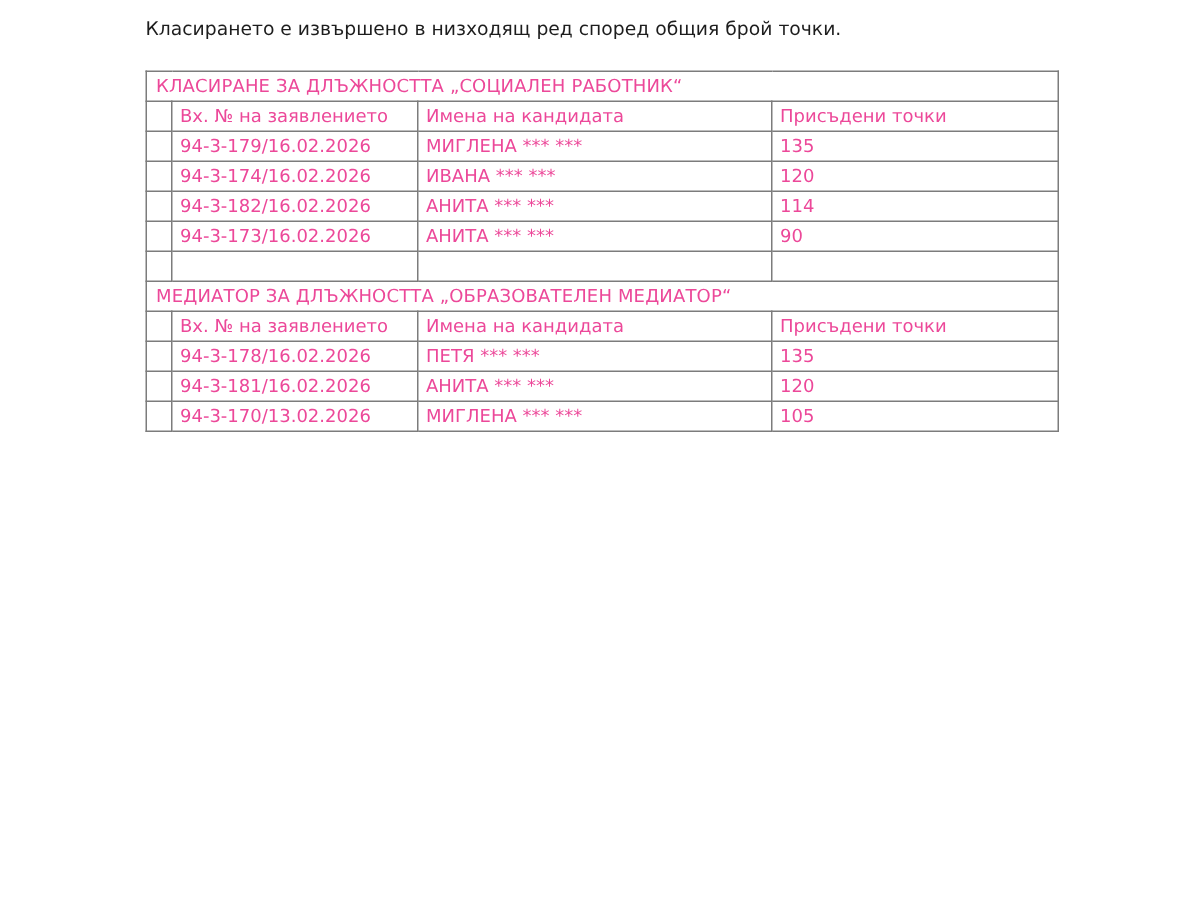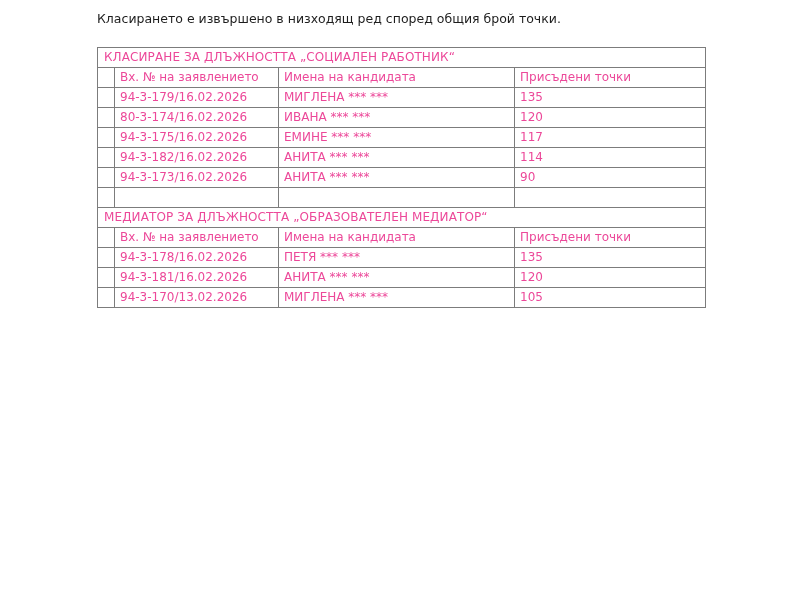--- a/index.html
+++ b/index.html
@@ -110,29 +110,23 @@
           <td>Присъдени точки</td>
         </tr>
         <tr>
           <td class="spacer-cell">&nbsp;</td>
           <td>94-3-179/16.02.2026</td>
           <td>МИГЛЕНА *** ***</td>
           <td>135</td>
         </tr>
         <tr>
           <td class="spacer-cell">&nbsp;</td>
-          <td>80-3-174/16.02.2026</td>
+          <td>94-3-174/16.02.2026</td>
           <td>ИВАНА *** ***</td>
           <td>120</td>
-        </tr>
-        <tr>
-          <td class="spacer-cell">&nbsp;</td>
-          <td>94-3-175/16.02.2026</td>
-          <td>ЕМИНЕ *** ***</td>
-          <td>117</td>
         </tr>
         <tr>
           <td class="spacer-cell">&nbsp;</td>
           <td>94-3-182/16.02.2026</td>
           <td>АНИТА *** ***</td>
           <td>114</td>
         </tr>
         <tr>
           <td class="spacer-cell">&nbsp;</td>
           <td>94-3-173/16.02.2026</td>

